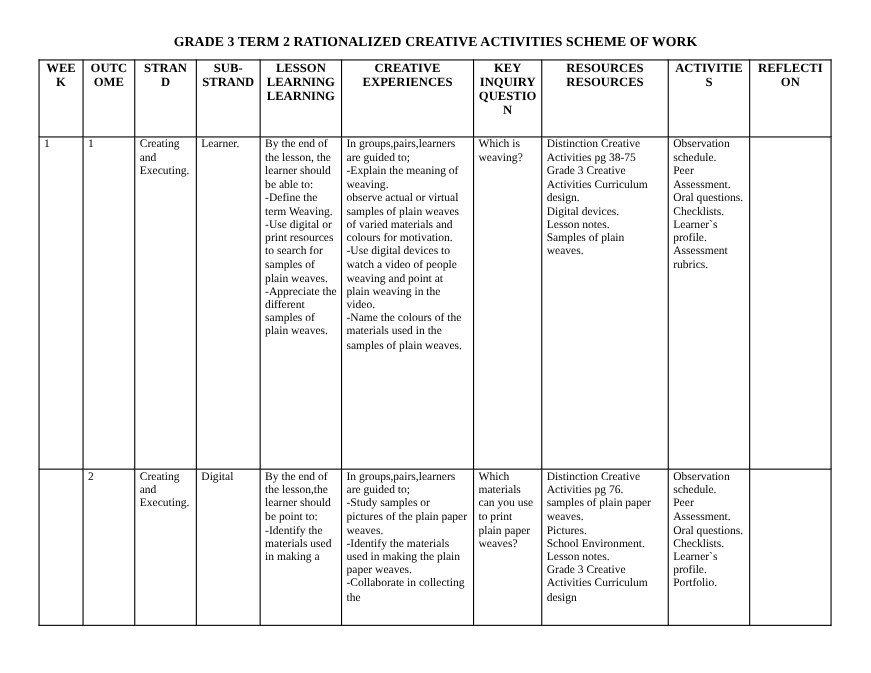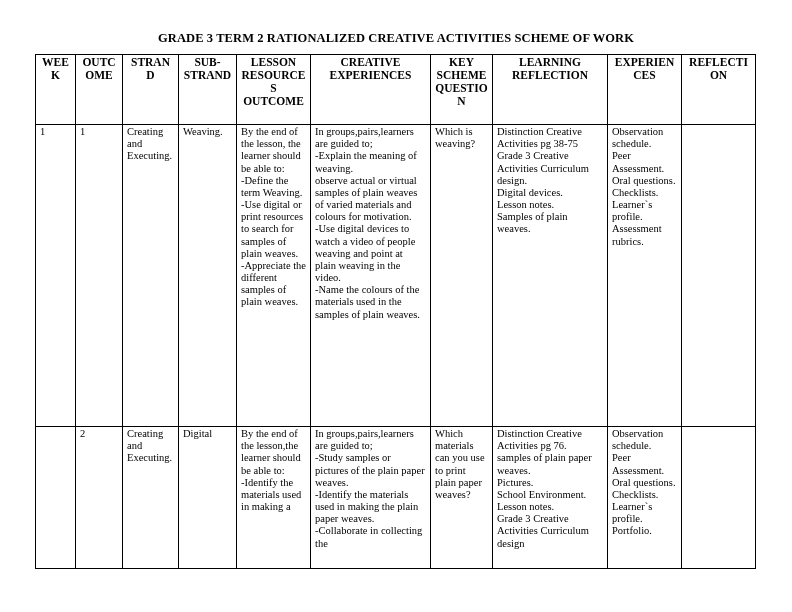--- a/index.html
+++ b/index.html
@@ -73,35 +73,35 @@
       <col style="width:74px">
       <col style="width:74px">
     </colgroup>
 
     <thead>
       <tr class="header-row">
         <th>WEEK</th>
         <th>OUTCOME</th>
         <th>STRAND</th>
         <th>SUB-STRAND</th>
-        <th>LESSON RESOURCES OUTCOME</th>
+        <th>LESSON LEARNING LEARNING</th>
         <th>CREATIVE EXPERIENCES</th>
-        <th>KEY SCHEME QUESTION</th>
-        <th>LEARNING REFLECTION</th>
-        <th>EXPERIENCES</th>
+        <th>KEY INQUIRY QUESTION</th>
+        <th>RESOURCES RESOURCES</th>
+        <th>ACTIVITIES</th>
         <th>REFLECTION</th>
       </tr>
     </thead>
 
     <tbody>
       <tr class="lesson-row-1">
         <td>1</td>
         <td>1</td>
         <td>Creating and Executing.</td>
-        <td>Weaving.</td>
+        <td>Learner.</td>
         <td>By the end of the lesson, the learner should be able to:
 -Define the term Weaving.
 -Use digital or print resources to search for samples of plain weaves.
 -Appreciate the different samples of plain weaves.</td>
         <td>In groups,pairs,learners are guided to;
 -Explain the meaning of weaving.
 observe actual or virtual samples of plain weaves of varied materials and colours for motivation.
 -Use digital devices to watch a video of people weaving and point at plain weaving in the video.
 -Name the colours of the materials used in the samples of plain weaves.</td>
         <td>Which is weaving?</td>
@@ -117,21 +117,21 @@
 Learner`s profile.
 Assessment rubrics.</td>
         <td></td>
       </tr>
 
       <tr class="lesson-row-2">
         <td></td>
         <td>2</td>
         <td>Creating and Executing.</td>
         <td>Digital</td>
-        <td>By the end of the lesson,the learner should be able to:
+        <td>By the end of the lesson,the learner should be point to:
 -Identify the materials used in making a</td>
         <td>In groups,pairs,learners are guided to;
 -Study samples or pictures of the plain paper weaves.
 -Identify the materials used in making the plain paper weaves.
 -Collaborate in collecting the</td>
         <td>Which materials can you use to print plain paper weaves?</td>
         <td>Distinction Creative Activities pg 76.
 samples of plain paper weaves.
 Pictures.
 School Environment.

